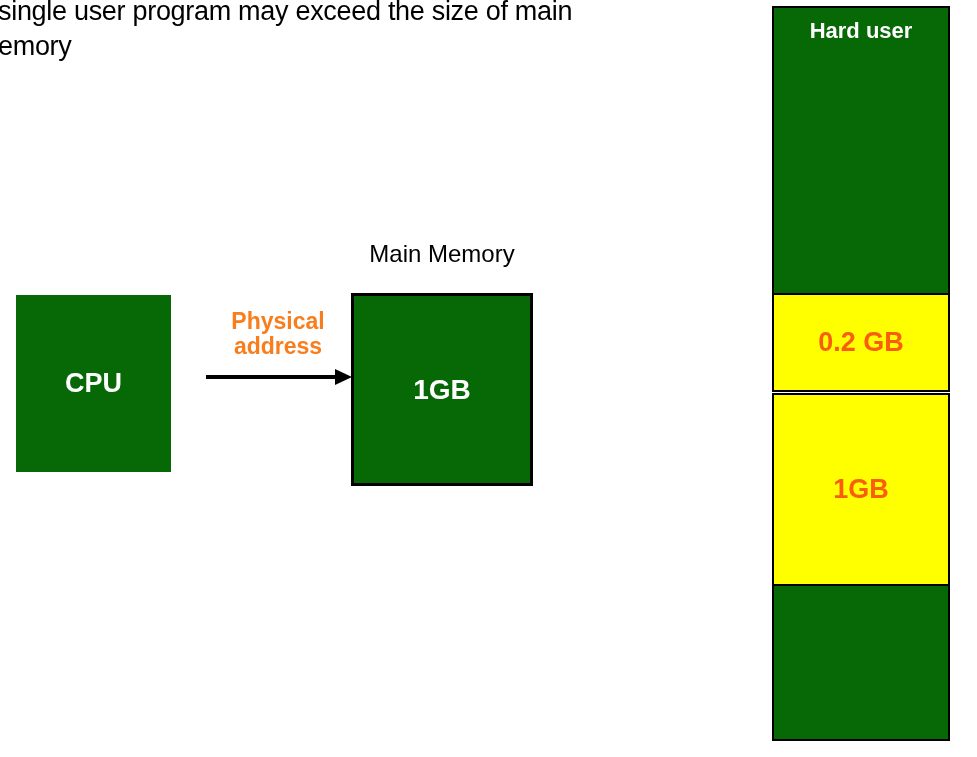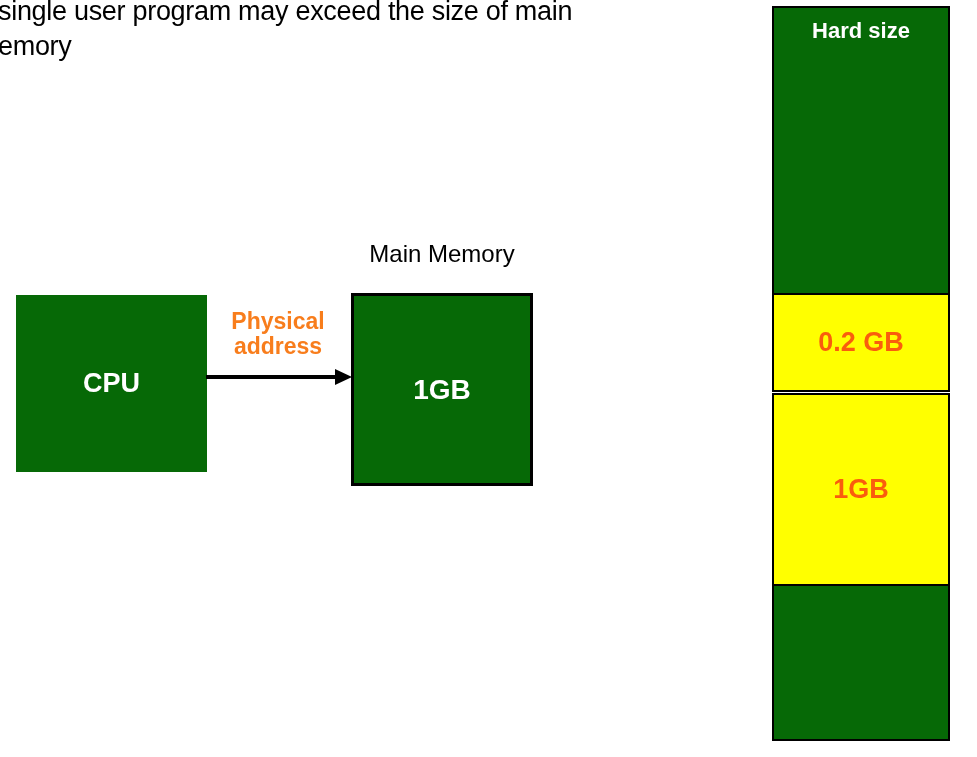--- a/index.html
+++ b/index.html
@@ -24,21 +24,21 @@
     color: #000000;
     letter-spacing: -0.3px;
   }
   #heading .hline { display: block; white-space: nowrap; }
 
   
   #cpu-box {
     position: absolute;
     left: 16px;
     top: 295px;
-    width: 191px;
+    width: 155px;
     height: 177px;
     background: #066906;
     display: flex;
     align-items: center;
     justify-content: center;
   }
   #cpu-box .box-label {
     color: #ffffff;
     font-weight: bold;
     font-size: 27px;
@@ -162,21 +162,21 @@
 
   <div id="arrow-label">Physical address</div>
 
   <svg id="arrow-svg" viewBox="0 0 146 18" xmlns="http://www.w3.org/2000/svg">
     <line x1="0" y1="9" x2="132" y2="9" stroke="#000000" stroke-width="4"></line>
     <polygon points="129,1 146,9 129,17" fill="#000000"></polygon>
   </svg>
 
   <div id="hard-disk">
     <div id="hd-sec-top" class="hd-section">
-      <span class="hd-title">Hard size</span>
+      <span class="hd-title">Hard user</span>
     </div>
     <div id="hd-sec-halfgb" class="hd-section">
       <span class="hd-orange-label">0.2 GB</span>
     </div>
     <div id="hd-sec-1gb" class="hd-section">
       <span class="hd-orange-label">1GB</span>
     </div>
     <div id="hd-sec-bottom" class="hd-section"></div>
   </div>
 

